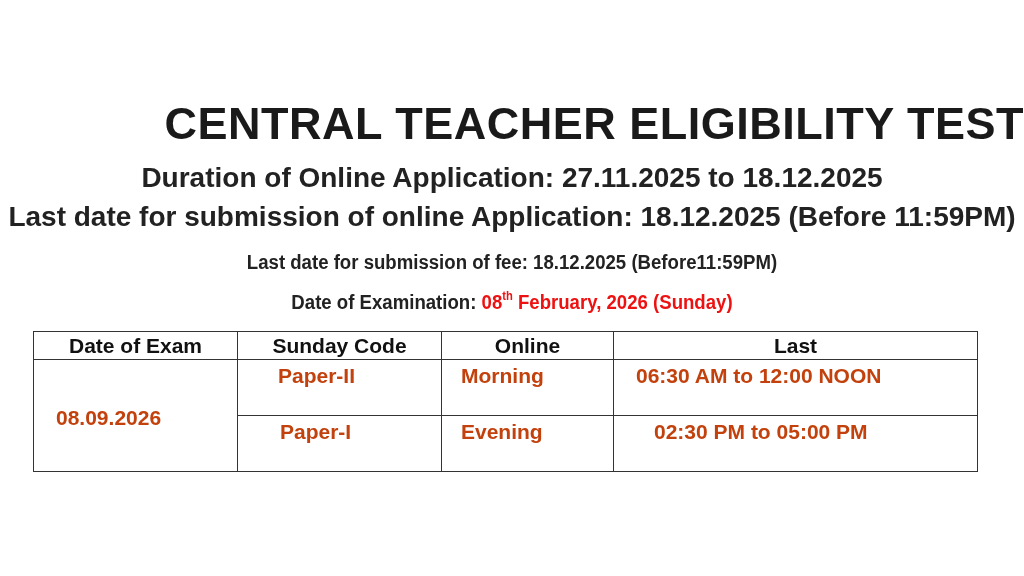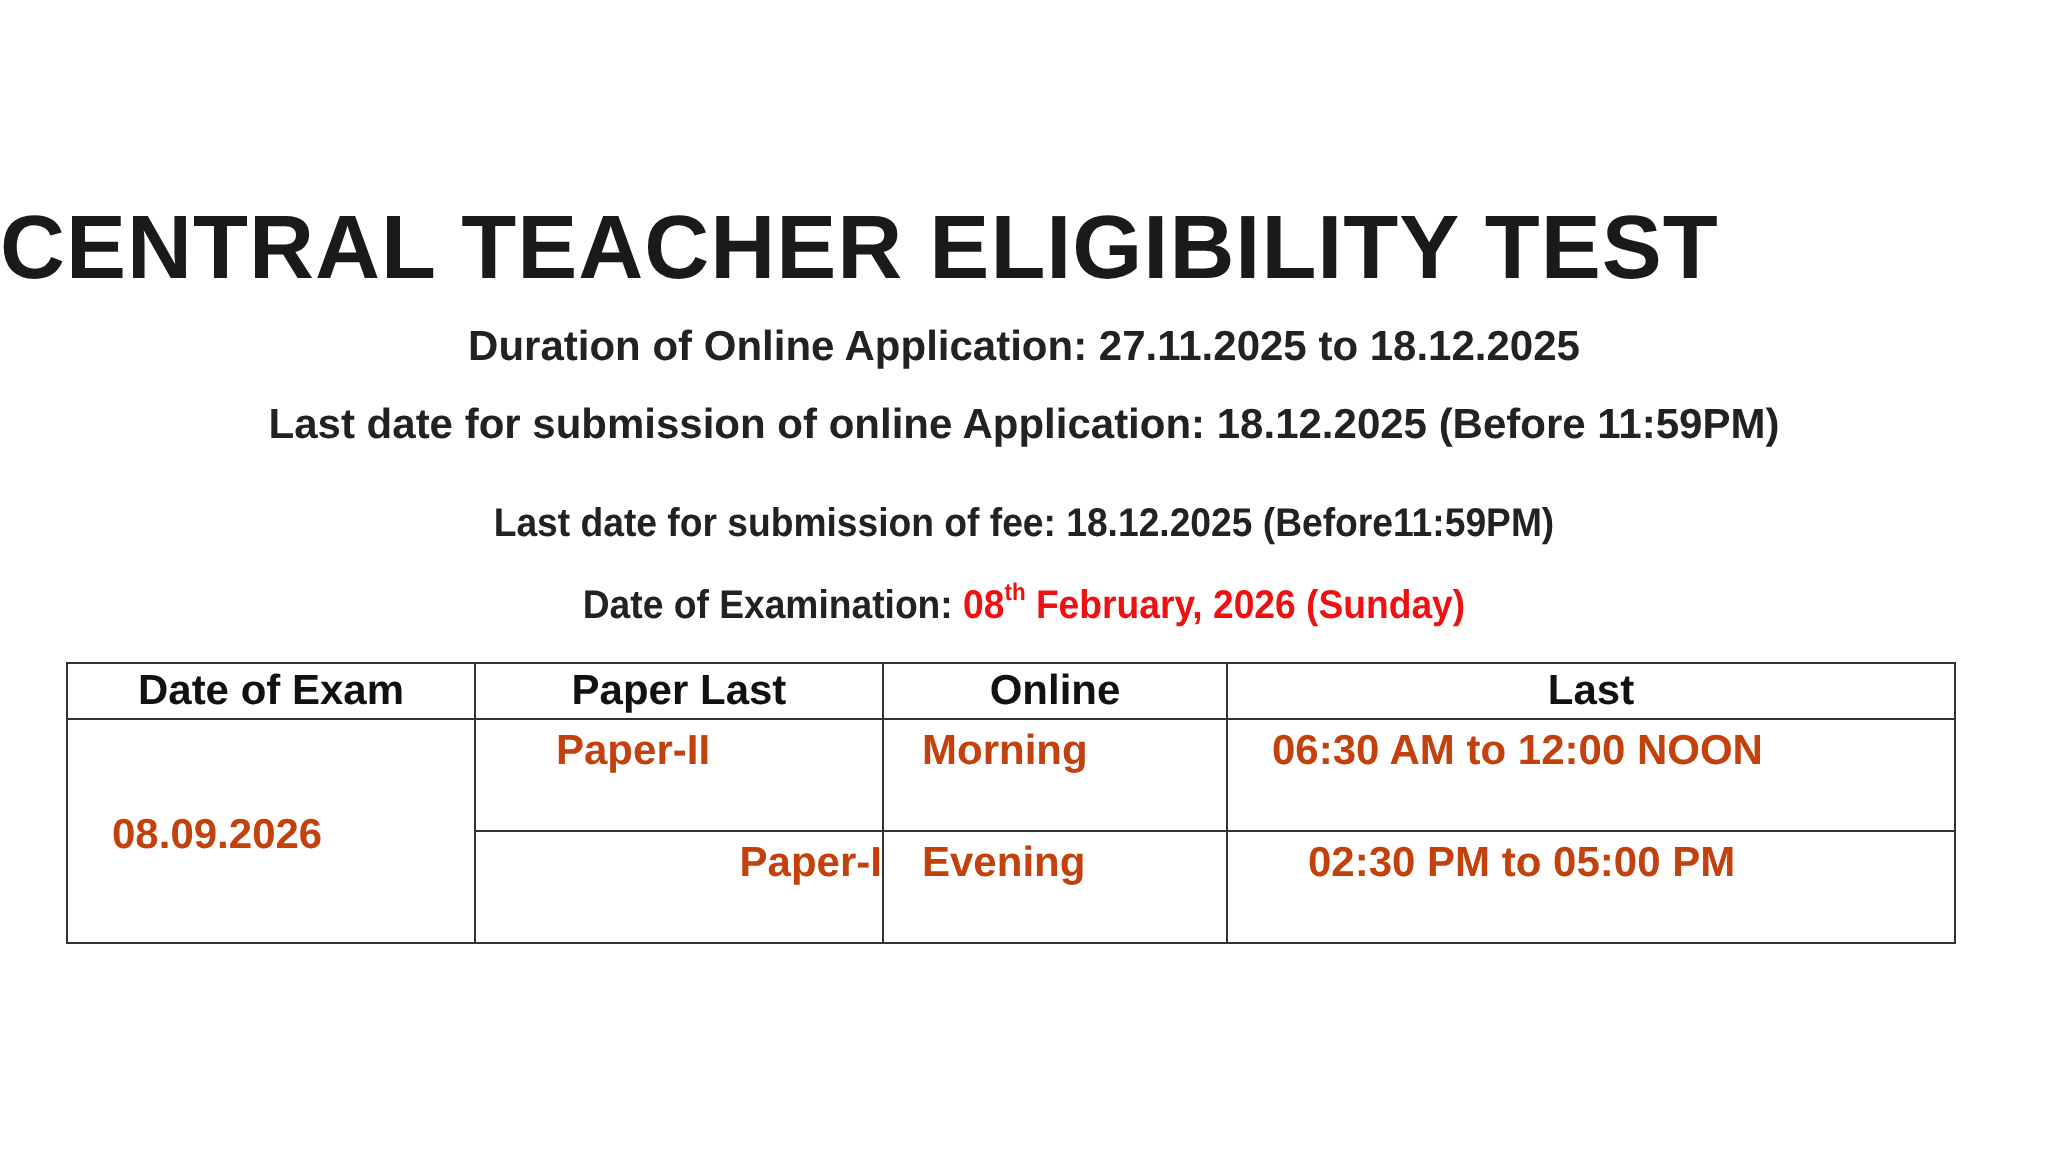--- a/index.html
+++ b/index.html
@@ -1,18 +1,18 @@
 <!DOCTYPE html>
 <html><head>
 <meta charset="utf-8">
 <style>
   html, body { margin: 0; padding: 0; background: #ffffff; }
   body { width: 1024px; height: 576px; position: relative; overflow: hidden; font-family: "Liberation Sans", sans-serif; color: #1a1a1a; }
-  .title { position: absolute; left: 0; width: 1024px; top: 98px; text-align: left; font-weight: bold; font-size: 45px; letter-spacing: 0.5px; color: #1a1a1a; }
-  .line { position: absolute; left: 0; width: 1024px; text-align: center; font-weight: bold; font-size: 21px; color: #222; }
+  .title { position: absolute; left: 0; width: 1024px; top: 98px; text-align: right; font-weight: bold; font-size: 45px; letter-spacing: 0.5px; color: #1a1a1a; }
+  .line { position: absolute; left: 0; width: 1024px; text-align: center; font-weight: bold; font-size: 28px; color: #222; }
   .l1 { top: 162px; }
   .l2 { top: 201px; }
   .l3 { top: 251px; font-size: 20px; transform: scaleX(0.93); }
   .l4 { top: 289px; font-size: 20px; transform: scaleX(0.93); }
   .red { color: #ee1111; }
   sup { font-size: 12px; vertical-align: 9px; }
   table { position: absolute; left: 33px; top: 331px; width: 945px; border-collapse: collapse; }
   td, th { border: 1.5px solid #333; font-weight: bold; font-size: 21px; padding: 0; }
   th { height: 27px; text-align: center; color: #111; }
   td { height: 55px; vertical-align: top; color: #c2410c; }
@@ -29,29 +29,29 @@
 <div class="line l2">Last date for submission of online Application: 18.12.2025 (Before 11:59PM)</div>
 <div class="line l3">Last date for submission of fee: 18.12.2025 (Before11:59PM)</div>
 <div class="line l4">
   <span>Date of Examination: </span><span class="red">08</span><sup class="red">th</sup><span class="red"> February, 2026 (Sunday)</span>
 </div>
 
 <table>
   <tbody>
       <tr>
     <th class="c1">Date of Exam</th>
-    <th class="c2">Paper Last</th>
+    <th class="c2">Sunday Code</th>
     <th class="c3">Online</th>
     <th>Last</th>
   </tr>
   <tr>
     <td rowspan="2" style="vertical-align: middle; padding-left: 22px;"><span>08.09.2026</span></td>
     <td style="padding-left: 40px;"><span>Paper-II</span></td>
     <td style="padding-left: 19px;"><span>Morning</span></td>
     <td style="padding-left: 22px;"><span>06:30 AM to 12:00 NOON</span></td>
   </tr>
   <tr>
-    <td style="padding-left: 42px; text-align: right;"><span>Paper-I</span></td>
+    <td style="padding-left: 42px;"><span>Paper-I</span></td>
     <td style="padding-left: 19px; margin-top: 14px;"><span>Evening</span></td>
     <td style="padding-left: 40px;"><span>02:30 PM to 05:00 PM</span></td>
   </tr>
 </tbody>
   </table>
 
 </body></html>

